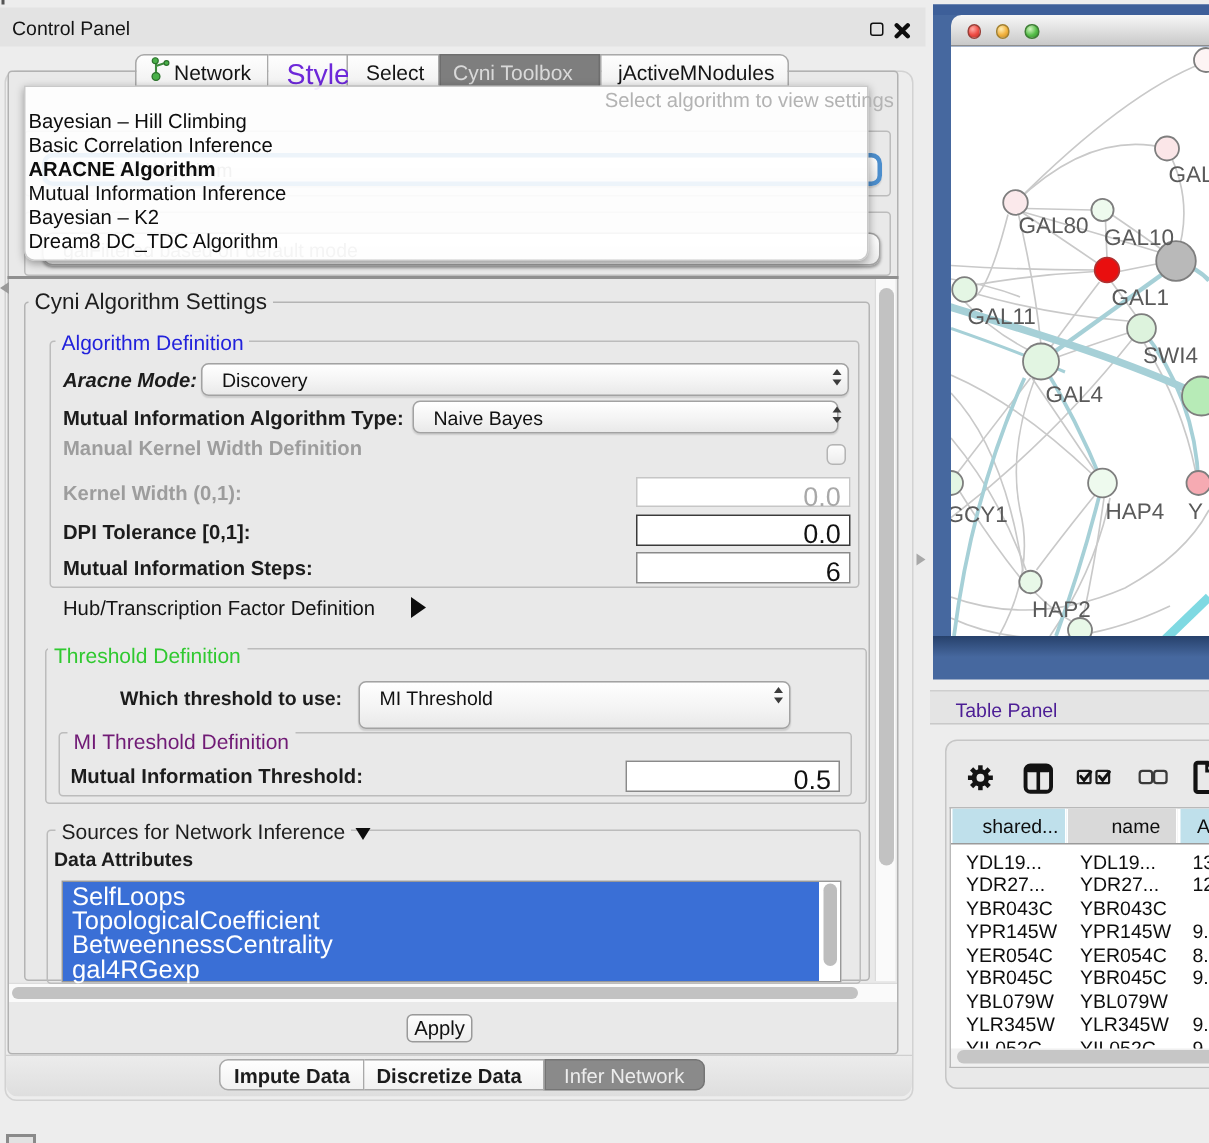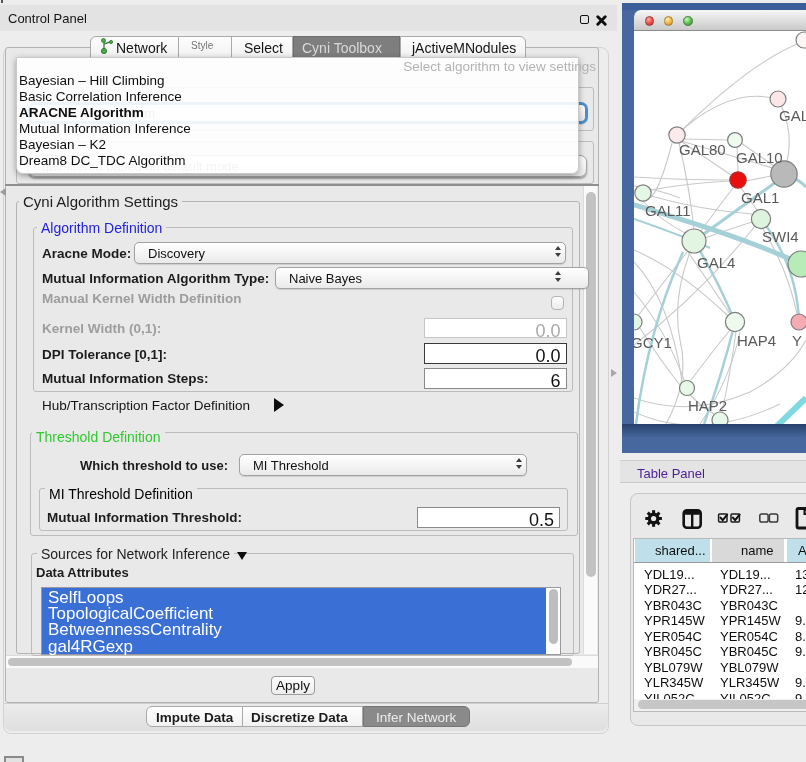--- a/index.html
+++ b/index.html
@@ -53,21 +53,21 @@
 
 <div class="abs tabu" style="left:90px;top:36px;width:88.5px;height:22px;border-radius:6px 0 0 0;"></div>
 <svg class="abs" style="left:100px;top:38px;" width="14" height="17" viewBox="0 0 14 17">
   <path d="M4 3 L4 12 M4 6 L10 4" stroke="#3c8a3c" stroke-width="1.4" fill="none"></path>
   <circle cx="3.5" cy="2.5" r="2" fill="#49b049" stroke="#2c712c" stroke-width="0.8"></circle>
   <circle cx="11" cy="4" r="1.6" fill="#49b049" stroke="#2c712c" stroke-width="0.8"></circle>
   <circle cx="4" cy="13" r="2.6" fill="#49b049" stroke="#2c712c" stroke-width="0.9"></circle>
 </svg>
 <div class="abs" style="left:116px;top:40px;font-size:14px;color:#151515;">Network</div>
 <div class="abs tabu" style="left:178.5px;top:36px;width:53px;height:22px;border-left:none;"></div>
-<div class="abs" style="left:191px;top:40px;font-size:10px;color:#737373;">Style</div>
+<div class="abs" style="left:191px;top:40px;font-size:19px;color:#6d28d9;">Style</div>
 <div class="abs tabu" style="left:231.5px;top:36px;width:61px;height:22px;border-left:none;"></div>
 <div class="abs" style="left:244px;top:40px;font-size:14px;color:#151515;">Select</div>
 <div class="abs" style="left:292.5px;top:36px;width:107.5px;height:22px;background:#7e7e7e;border:1px solid #6e6e6e;"></div>
 <div class="abs" style="left:302px;top:40px;font-size:14px;color:#d9d9d9;">Cyni Toolbox</div>
 <div class="abs tabu" style="left:400px;top:36px;width:126px;height:22px;border-radius:0 6px 0 0;"></div>
 <div class="abs" style="left:412px;top:40px;font-size:14px;color:#151515;">jActiveMNodules</div>
 
 <div class="abs" style="left:5px;top:184px;width:594px;height:1.5px;background:#8f8f8f;"></div>
 
 <div class="abs" style="left:0;top:188px;width:0;height:0;border-top:4px solid transparent;border-bottom:4px solid transparent;border-right:6px solid #9a9a9a;"></div>
@@ -77,30 +77,30 @@
 
 <div class="abs" style="left:6px;top:655px;width:592px;height:13px;background:#fafafa;border-top:1px solid #dcdcdc;"></div>
 <div class="abs" style="left:8px;top:657.5px;width:564px;height:8px;background:#c2c2c2;border-radius:4px;"></div>
 
 <div class="abs grp" style="left:16px;top:201px;width:564px;height:453px;border-color:#b4b4b4;"></div>
 <div class="abs gtitle" style="left:19px;top:193px;font-size:15px;">Cyni Algorithm Settings</div>
 
 <div class="abs grp" style="left:33px;top:227px;width:540px;height:165px;"></div>
 <div class="abs gtitle" style="left:37px;top:220px;color:#2222dc;">Algorithm Definition</div>
 
-<div class="abs lbl b" style="left:42px;top:246px;">Aracne Mode:</div>
+<div class="abs lbl b" style="left:42px;top:246px;font-style:italic;">Aracne Mode:</div>
 <div class="abs combo" style="left:134px;top:242px;width:432px;height:22px;">
   <span class="ct">Discovery</span>
   <span class="carr" style="left:418px;top:3px;">
       <span class="up"></span>
       <span class="dn"></span>
     </span>
 </div>
 <div class="abs lbl b" style="left:42px;top:271px;">Mutual Information Algorithm Type:</div>
-<div class="abs combo" style="left:275px;top:267px;width:314px;height:22px;">
+<div class="abs combo" style="left:275px;top:267px;width:284px;height:22px;">
   <span class="ct">Naive Bayes</span>
   <span class="carr" style="left:277px;top:3px;">
       <span class="up"></span>
       <span class="dn"></span>
     </span>
 </div>
 <div class="abs lbl b dis" style="left:42px;top:291px;">Manual Kernel Width Definition</div>
 <div class="abs" style="left:550.5px;top:296px;width:13.5px;height:13.5px;background:linear-gradient(180deg,#fdfdfd,#ececec);border:1px solid #b4b4b4;border-radius:4px;"></div>
 <div class="abs lbl b dis" style="left:42px;top:321px;">Kernel Width (0,1):</div>
 <div class="abs field" style="left:424px;top:318px;width:142.5px;height:20px;border-color:#c6c6c6;color:#a8a8a8;">0.0</div>
@@ -108,29 +108,29 @@
 <div class="abs field" style="left:424px;top:343px;width:142.5px;height:21px;border:1.5px solid #3a3a3a;">0.0</div>
 <div class="abs lbl b" style="left:42px;top:371px;">Mutual Information Steps:</div>
 <div class="abs field" style="left:424px;top:368px;width:142.5px;height:21px;">6</div>
 
 <div class="abs" style="left:42px;top:398px;font-size:13.5px;color:#141414;">Hub/Transcription Factor Definition</div>
 <div class="abs" style="left:274px;top:398px;width:0;height:0;border-top:7px solid transparent;border-bottom:7px solid transparent;border-left:10px solid #0d0d0d;"></div>
 
 <div class="abs grp" style="left:30px;top:432px;width:548px;height:104px;"></div>
 <div class="abs gtitle" style="left:32px;top:429px;color:#30c930;">Threshold Definition</div>
 <div class="abs lbl b" style="left:80px;top:457.5px;font-size:13px;">Which threshold to use:</div>
-<div class="abs combo" style="left:239px;top:454px;width:288px;height:22px;">
+<div class="abs combo" style="left:239px;top:454px;width:288px;height:32px;">
   <span class="ct">MI Threshold</span>
   <span class="carr" style="left:274px;top:3px;">
       <span class="up"></span>
       <span class="dn"></span>
     </span>
 </div>
 <div class="abs grp" style="left:39px;top:488px;width:529px;height:43px;"></div>
-<div class="abs gtitle" style="left:45px;top:486px;color:#000000;">MI Threshold Definition</div>
+<div class="abs gtitle" style="left:45px;top:486px;color:#701a75;">MI Threshold Definition</div>
 <div class="abs lbl b" style="left:47px;top:510px;">Mutual Information Threshold:</div>
 <div class="abs field" style="left:417px;top:507px;width:143px;height:21px;">0.5</div>
 
 <div class="abs grp" style="left:31px;top:553px;width:543px;height:103px;"></div>
 <div class="abs gtitle" style="left:37px;top:546px;">Sources for Network Inference</div>
 <div class="abs" style="left:236.5px;top:551.5px;width:0;height:0;border-left:5.5px solid transparent;border-right:5.5px solid transparent;border-top:8px solid #0d0d0d;"></div>
 <div class="abs lbl b" style="left:36px;top:564.5px;font-size:13px;">Data Attributes</div>
 <div class="abs" style="left:41px;top:587px;width:520px;height:68px;background:#fff;border:1px solid #999;"></div>
 <div class="abs" style="left:42px;top:588px;width:504px;height:66px;background:#3a6fd6;"></div>
 <div class="abs" style="left:48px;top:590px;font-size:17px;color:#fff;line-height:16.2px;">SelfLoops<br>TopologicalCoefficient<br>BetweennessCentrality<br>gal4RGexp</div>

